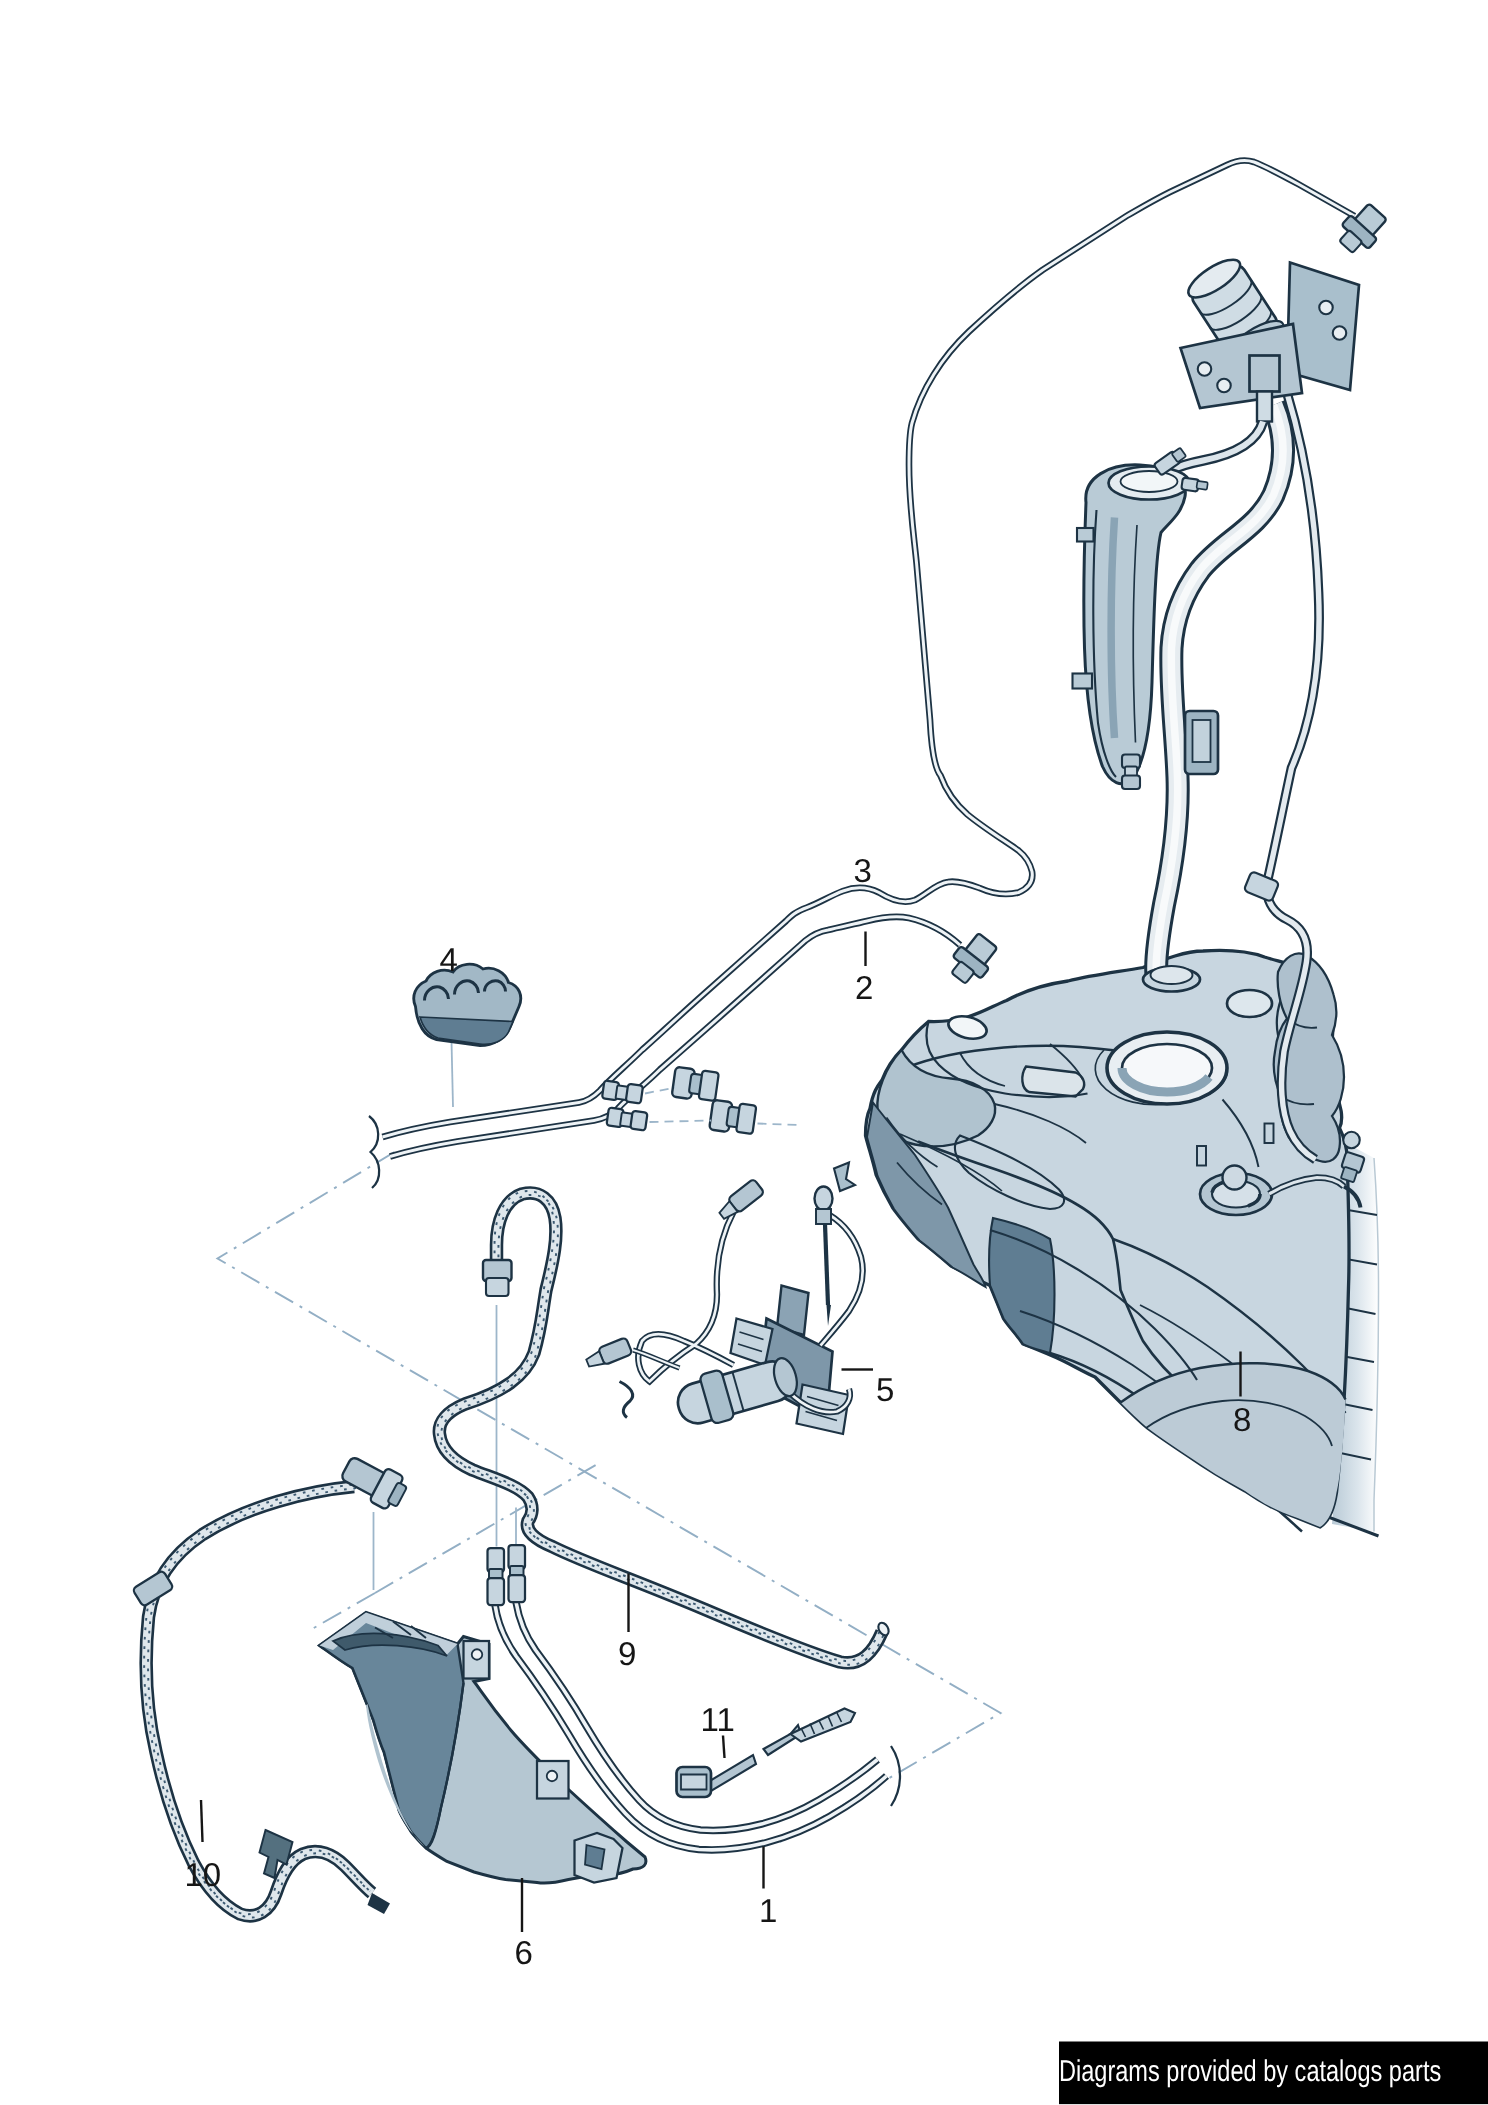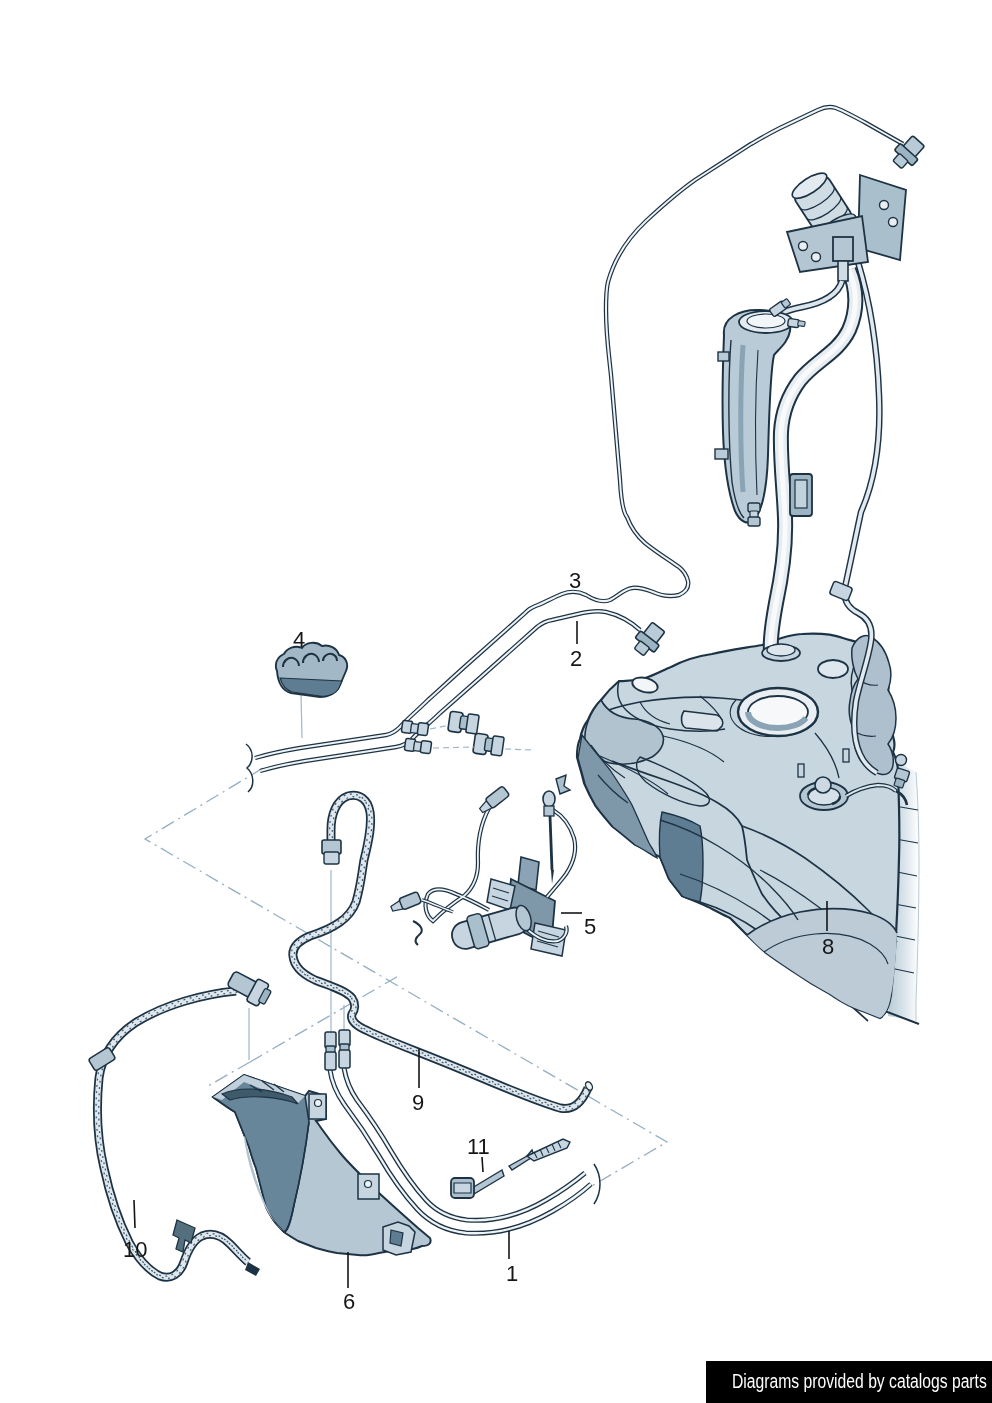--- a/index.html
+++ b/index.html
@@ -1,18 +1,18 @@
 <!DOCTYPE html>
 <html><head>
 <meta charset="utf-8">
 <style>
 html,body{margin:0;padding:0;background:#fff;}
 .wrap{position:relative;width:992px;height:1403px;overflow:hidden;background:#fff;font-family:"Liberation Sans",sans-serif;}
 .footer{position:absolute;left:706px;top:1361px;width:286px;height:42px;background:#000;color:#fff;
- font-size:20px;line-height:41px;padding-left:26px;box-sizing:border-box;}
+ font-size:20px;line-height:41px;padding-left:0;box-sizing:border-box;}
 .footer span{display:inline-block;transform:scaleX(0.785);transform-origin:left center;white-space:nowrap;}
 text{font-family:"Liberation Sans",sans-serif;fill:#161616;}
 </style>
 </head>
 <body>
 <div class="wrap">
 <svg width="992" height="1403" viewBox="0 0 992 1403">
 <g id="construction" stroke="#93afc5" stroke-width="1.3" fill="none" stroke-dasharray="14 5 2 5">
   <path d="M263,768 L145,839 L667,1142 L520,1228"></path>
   <path d="M250,1062 L400,975"></path>

